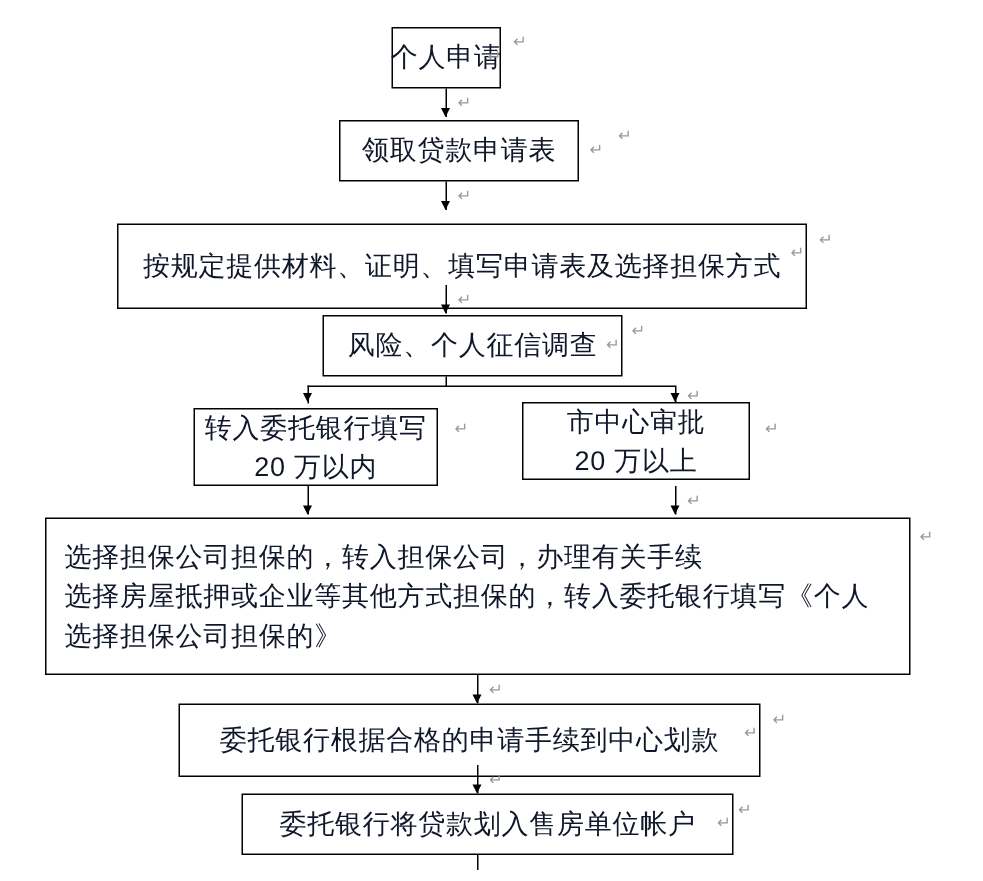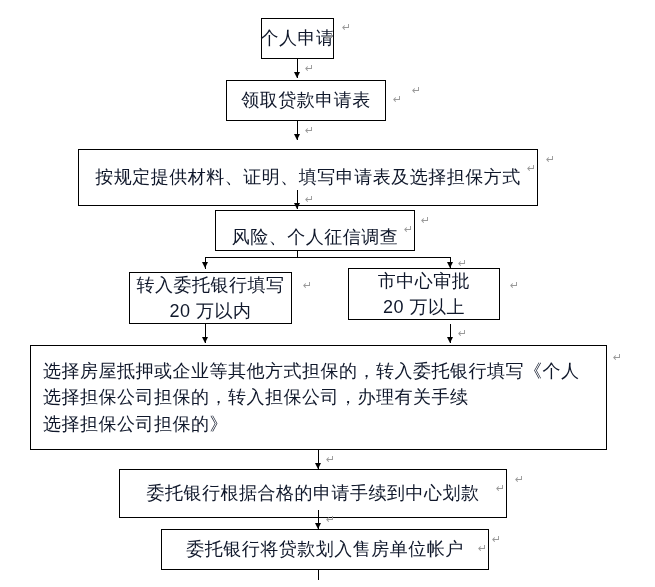--- a/index.html
+++ b/index.html
@@ -99,21 +99,21 @@
   <div class="node" style="left:78px; top:149px; width:460px; height:57px;">
     <span class="line">按规定提供材料、证明、填写申请表及选择担保方式</span>
   </div>
   <span class="pilcrow" style="left:527px; top:163px;">↵</span>
   <span class="pilcrow" style="left:546px; top:154px;">↵</span>
 
   <div class="vline" style="left:297px; top:190px; height:19px;"></div>
   <div class="arrowhead" style="left:294px; top:203px;"></div>
   <span class="pilcrow" style="left:305px; top:194px;">↵</span>
 
-  <div class="node" style="left:215px; top:210px; width:200px; height:41px;justify-content:flex-end;">
+  <div class="node" style="left:215px; top:210px; width:200px; height:41px;">
     <span class="line">风险、个人征信调查</span>
   </div>
   <span class="pilcrow" style="left:404px; top:224px;">↵</span>
   <span class="pilcrow" style="left:421px; top:215px;">↵</span>
 
   <div class="vline" style="left:297px; top:251px; height:7px;"></div>
   <div class="hline" style="left:205px; top:257px; width:245px;"></div>
   <div class="vline" style="left:205px; top:257px; height:12px;"></div>
   <div class="arrowhead" style="left:202px; top:262px;"></div>
   <div class="vline" style="left:450px; top:257px; height:12px;"></div>
@@ -132,22 +132,22 @@
   </div>
   <span class="pilcrow" style="left:510px; top:280px;">↵</span>
 
   <div class="vline" style="left:205px; top:324px; height:19px;"></div>
   <div class="arrowhead" style="left:202px; top:337px;"></div>
   <div class="vline" style="left:450px; top:324px; height:19px;"></div>
   <div class="arrowhead" style="left:447px; top:337px;"></div>
   <span class="pilcrow" style="left:458px; top:328px;">↵</span>
 
   <div class="node left-align" style="left:30px; top:345px; width:577px; height:105px; padding-left:12px;">
+    <span class="line">选择担保公司担保的，转入担保公司，办理有关手续</span>
     <span class="line">选择房屋抵押或企业等其他方式担保的，转入委托银行填写《个人</span>
-    <span class="line">选择担保公司担保的，转入担保公司，办理有关手续</span>
     <span class="line">选择担保公司担保的》</span>
   </div>
   <span class="pilcrow" style="left:613px; top:352px;">↵</span>
 
   <div class="vline" style="left:318px; top:450px; height:19px;"></div>
   <div class="arrowhead" style="left:315px; top:463px;"></div>
   <span class="pilcrow" style="left:326px; top:454px;">↵</span>
 
   <div class="node" style="left:119px; top:469px; width:388px; height:49px;">
     <span class="line">委托银行根据合格的申请手续到中心划款</span>

